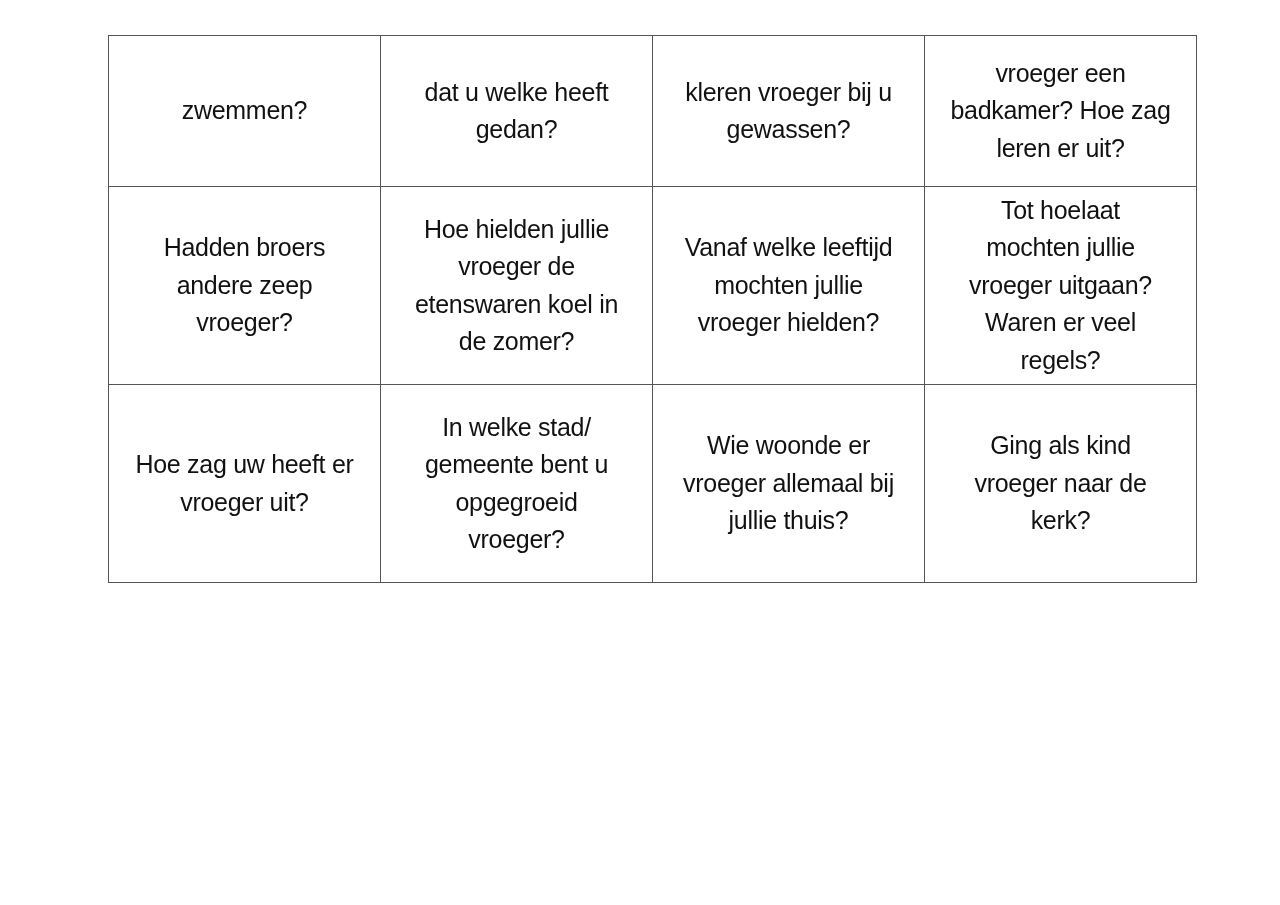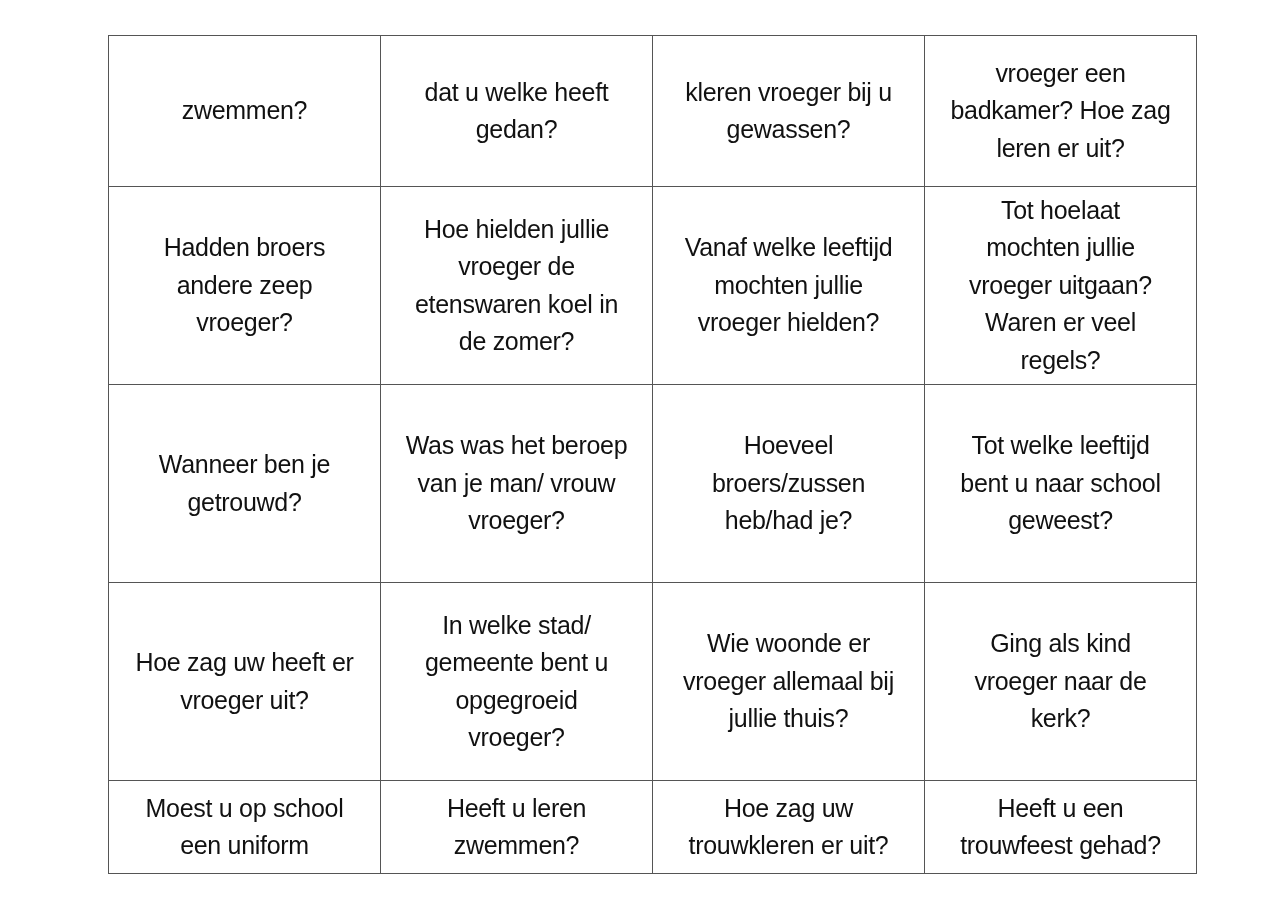--- a/index.html
+++ b/index.html
@@ -82,52 +82,29 @@
 de zomer?</span></td>
         <td><span class="cell-text">Vanaf welke leeftijd
 mochten jullie
 vroeger hielden?</span></td>
         <td><span class="cell-text">Tot hoelaat
 mochten jullie
 vroeger uitgaan?
 Waren er veel
 regels?</span></td>
       </tr>
-      <tr class="r2">
-        <td><span class="cell-text">Wanneer ben je
-getrouwd?</span></td>
-        <td><span class="cell-text">Was was het beroep
-van je man/ vrouw
-vroeger?</span></td>
-        <td><span class="cell-text">Hoeveel
-broers/zussen
-heb/had je?</span></td>
-        <td><span class="cell-text">Tot welke leeftijd
-bent u naar school
-geweest?</span></td>
-      </tr>
       <tr class="r3">
         <td><span class="cell-text">Hoe zag uw heeft er
 vroeger uit?</span></td>
         <td><span class="cell-text">In welke stad/
 gemeente bent u
 opgegroeid
 vroeger?</span></td>
         <td><span class="cell-text">Wie woonde er
 vroeger allemaal bij
 jullie thuis?</span></td>
         <td><span class="cell-text">Ging  als kind
 vroeger naar de
 kerk?</span></td>
       </tr>
-      <tr class="r4">
-        <td><span class="cell-text">Moest u op school
-een uniform</span></td>
-        <td><span class="cell-text">Heeft u leren
-zwemmen?</span></td>
-        <td><span class="cell-text">Hoe zag uw
-trouwkleren er uit?</span></td>
-        <td><span class="cell-text">Heeft u een
-trouwfeest gehad?</span></td>
-      </tr>
     </tbody>
   </table>
 </div>
 
 </body></html>

